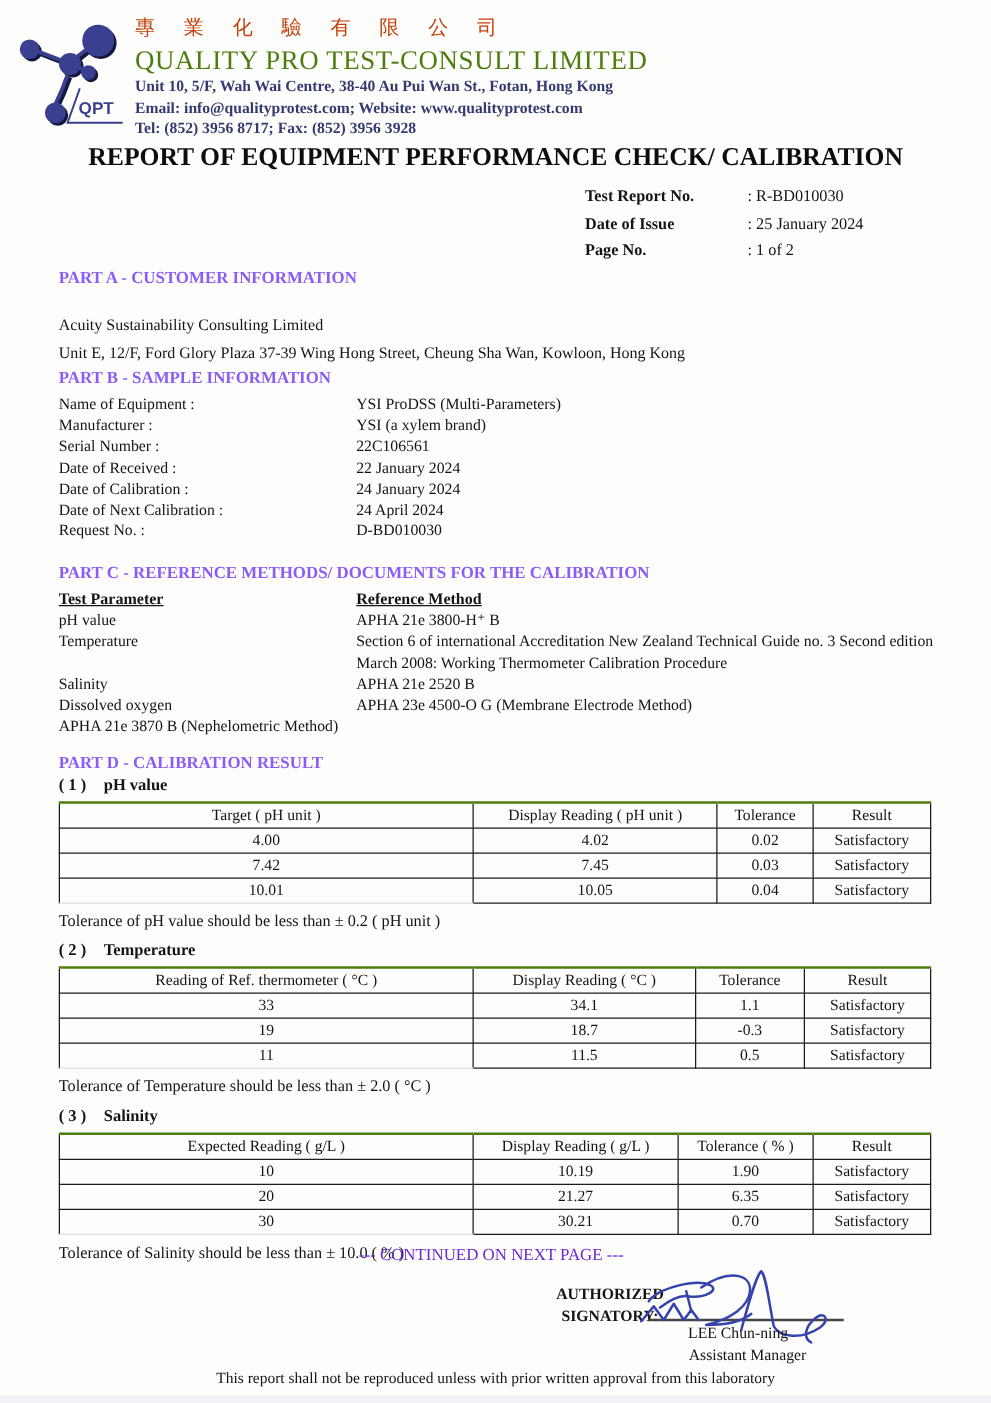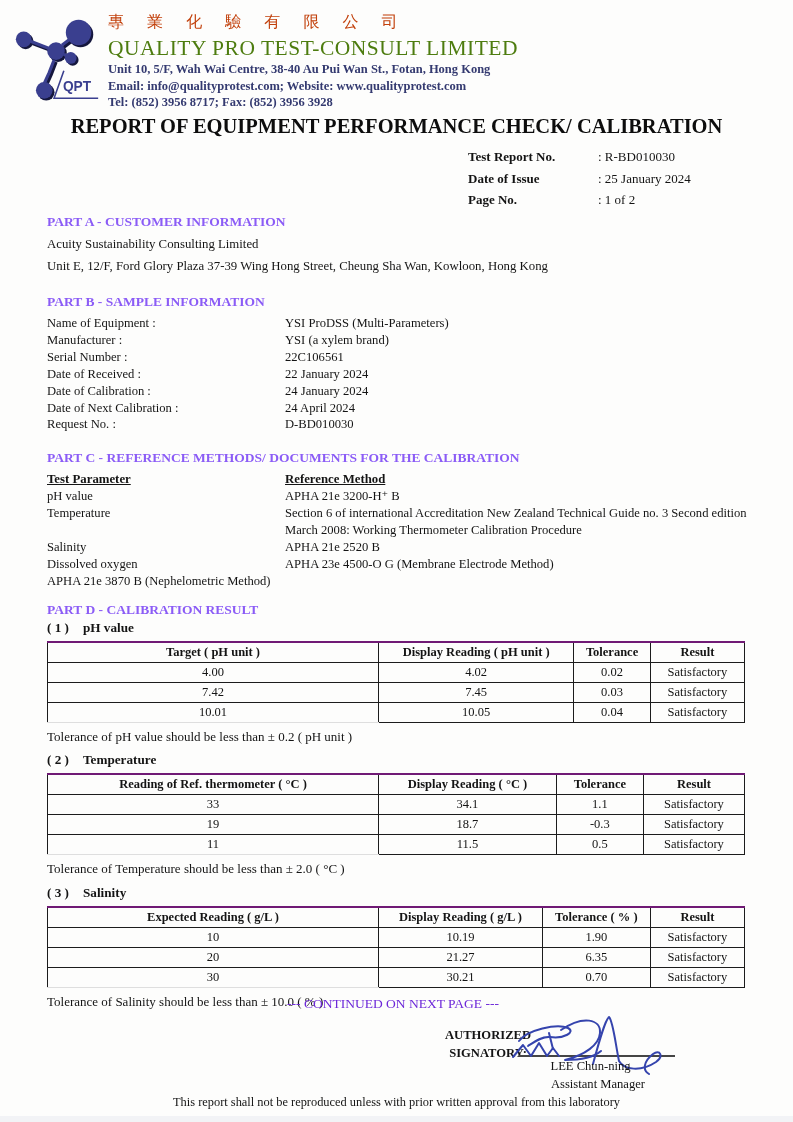--- a/index.html
+++ b/index.html
@@ -19,21 +19,21 @@
   
   .title{position:absolute;left:0;top:115px;width:100%;text-align:center;
          font-size:20.5px;font-weight:bold;color:#0d0d0d;}
   .report-info{position:absolute;left:468px;top:149px;width:310px;font-size:13px;}
   .report-info .row{display:flex;height:21.5px;align-items:flex-start;}
   .report-info .lbl{font-weight:bold;width:130px;}
   
   .part-heading{font-size:13.5px;font-weight:bold;color:#8b5cf6;}
   .body-text{font-size:12.8px;line-height:21.5px;}
   .part-a{position:absolute;left:47px;top:214px;width:700px;}
-  .part-a .lines{margin-top:4px;}
+  .part-a .lines{margin-top:20px;}
   .part-b{position:absolute;left:47px;top:294px;width:700px;}
   .kv-rows{margin-top:5px;}
   .kv-row{display:flex;font-size:12.6px;line-height:16.9px;}
   .kv-row .k{width:238px;flex:none;}
   .part-c{position:absolute;left:47px;top:450px;width:710px;}
   .pc-head{display:flex;font-size:12.8px;font-weight:bold;line-height:17px;margin-top:5px;}
   .pc-head span{text-decoration:underline;}
   .pc-head .c1{width:238px;flex:none;}
   .pc-row{display:flex;font-size:12.6px;line-height:16.9px;}
   .pc-row .c1{width:238px;flex:none;}
@@ -41,21 +41,21 @@
   
   .part-d-heading{position:absolute;left:47px;top:602px;width:700px;}
   .table-block{position:absolute;left:47px;width:700px;}
   .tb1{top:620px;}.tb2{top:752px;}.tb3{top:885px;}
   .caption{font-size:13.2px;font-weight:bold;margin-bottom:5px;}
   .caption .cap-label{margin-left:14px;}
   table.cal{border-collapse:collapse;width:698px;table-layout:fixed;}
   table.cal th,table.cal td{
     border:1px solid #1c1c1c;text-align:center;vertical-align:middle;
     font-size:12.5px;padding:1px 3px;height:17px;overflow:hidden;}
-  table.cal th{font-weight:bold;border-top:2px solid #701a75;margin-top:16px;}
+  table.cal th{font-weight:normal;border-top:2px solid #4d7c0f;margin-top:16px;}
   table.cal tr:last-child td:first-child{border-bottom-color:#dedede;}
   .note{font-size:13px;margin-top:6px;}
   
   .continued{position:absolute;left:0;top:996px;width:786px;text-align:center;
              font-size:13.5px;color:#6d28d9;}
   .authorized{position:absolute;left:428px;top:1026px;width:120px;text-align:center;
               font-size:12.6px;font-weight:bold;line-height:18px;}
   .sig-line{position:absolute;left:519px;top:1055px;width:156px;height:2px;background:#454545;}
   .signature{position:absolute;left:505px;top:1011px;width:178px;height:70px;}
   .sig-name{position:absolute;left:518px;top:1059px;width:145px;text-align:center;font-size:12.6px;}
@@ -167,21 +167,21 @@
   </div>
 
   <div class="part-c">
     <div class="part-heading">PART C - REFERENCE METHODS/ DOCUMENTS FOR THE CALIBRATION</div>
     <div class="pc-head">
       <div class="c1"><span>Test Parameter</span></div>
       <div class="c2"><span>Reference Method</span></div>
     </div>
     <div class="pc-row">
       <div class="c1">pH value</div>
-      <div class="c2">APHA 21e 3200-H⁺ B</div>
+      <div class="c2">APHA 21e 3800-H⁺ B</div>
     </div>
     <div class="pc-row">
       <div class="c1">Temperature</div>
       <div class="c2">Section 6 of international Accreditation New Zealand Technical Guide no. 3 Second edition March 2008: Working Thermometer Calibration Procedure</div>
     </div>
     <div class="pc-row">
       <div class="c1">Salinity</div>
       <div class="c2">APHA 21e 2520 B</div>
     </div>
     <div class="pc-row">

